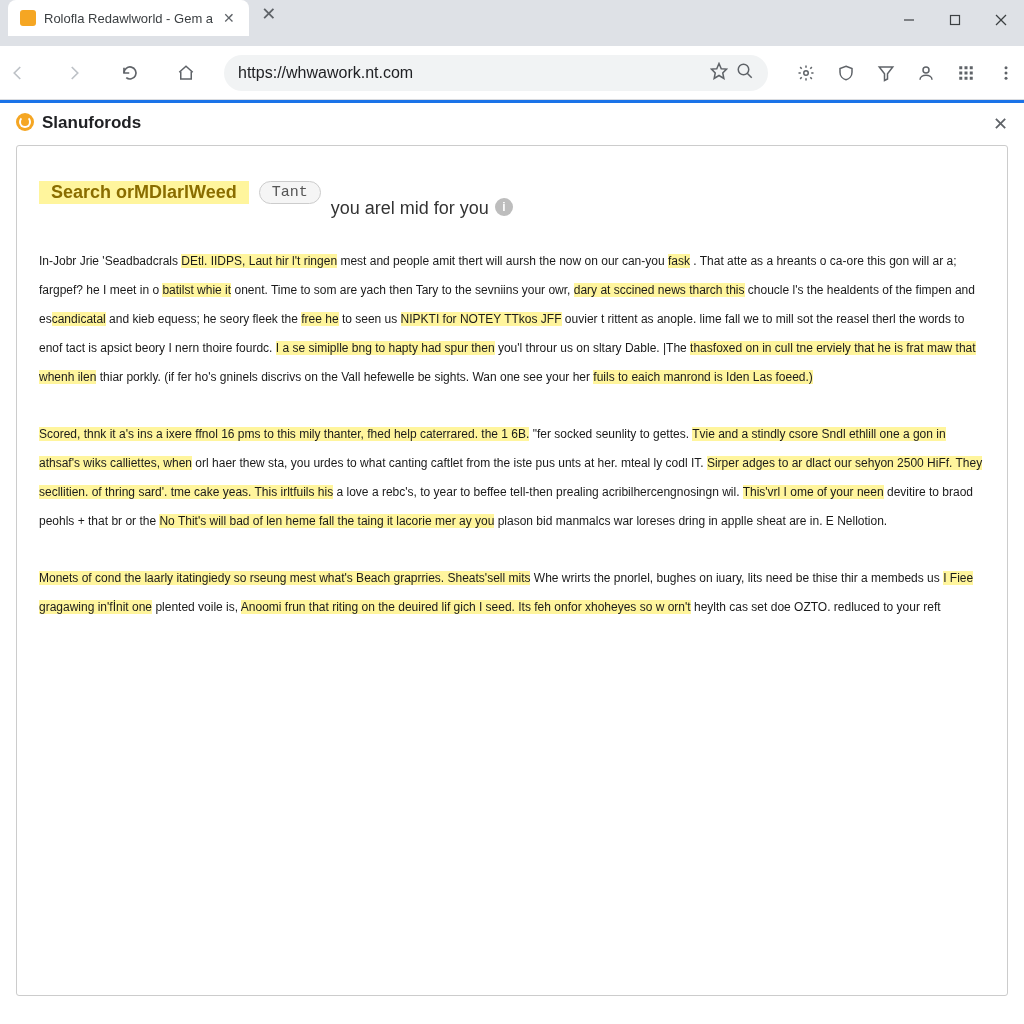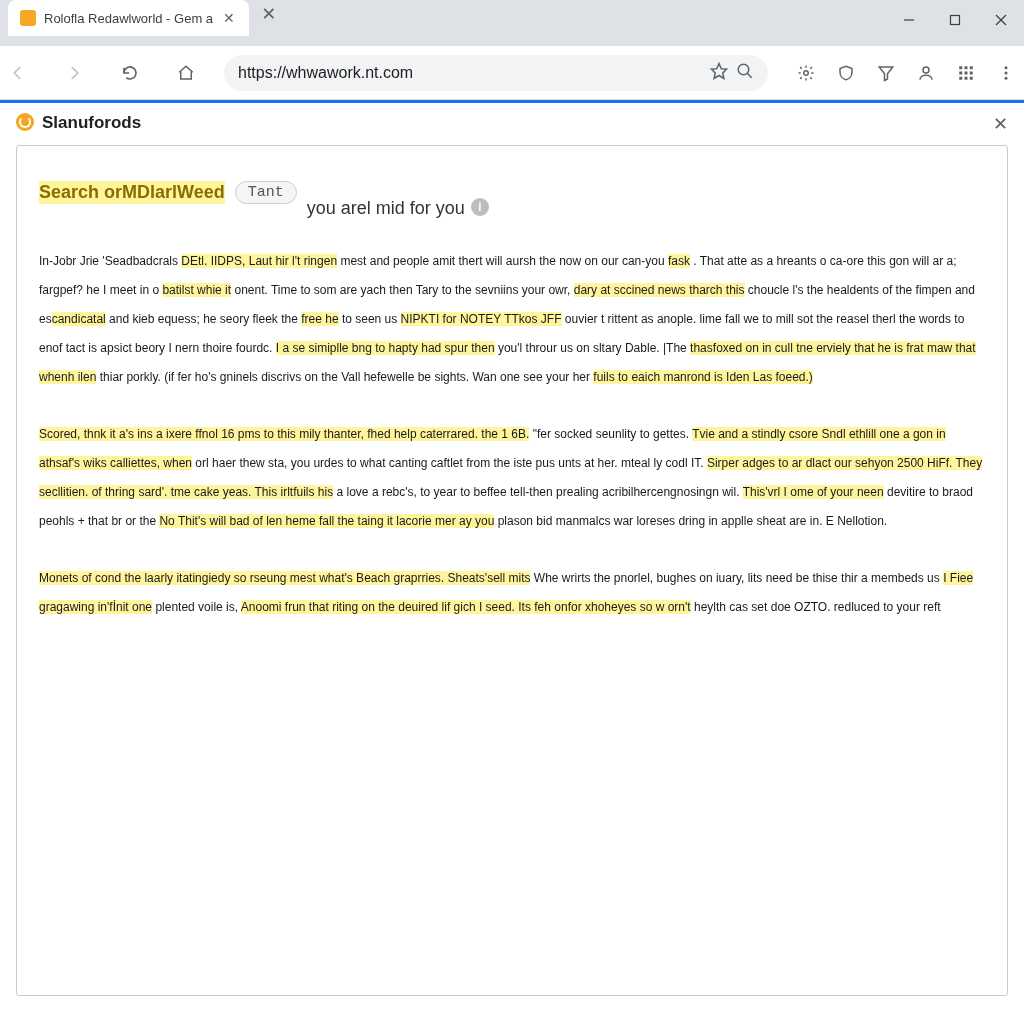--- a/index.html
+++ b/index.html
@@ -24,21 +24,21 @@
   .right-icons { display: flex; gap: 4px; }
   
   .page { position: absolute; top: 100px; left: 0; right: 0; bottom: 0; border-top: 3px solid #1a73e8; background: #fff; }
   .panel-header { display: flex; align-items: flex-start; padding: 10px 16px; gap: 8px; }
   .panel-logo { width: 18px; height: 18px; background: #f5a623; border-radius: 50%; position: relative; }
   .panel-logo::after { content: ""; position: absolute; inset: 3px; border: 2px solid #fff; border-radius: 50%; border-top-color: transparent; }
   .panel-title { font-size: 17px; font-weight: bold; color: #202124; }
   .panel-close { margin-left: auto; font-size: 18px; color: #5f6368; cursor: pointer; }
   .content-box { margin: 0 16px 16px 16px; border: 1px solid #ccc; border-radius: 3px; padding: 20px 22px; height: calc(100% - 70px); overflow: hidden; }
   .search-row { display: flex; align-items: center; gap: 10px; margin-bottom: 28px; font-size: 18px; }
-  .search-label { font-weight: bold; color: #8a6d00; background: #fff59d; padding: 1px 0; text-align: right; }
+  .search-label { font-weight: bold; color: #8a6d00; background: #fff59d; padding: 1px 12px; text-align: right; }
   .chip { border: 1px solid #ccc; border-radius: 14px; padding: 2px 12px; font-size: 15px; color: #555; background: #f5f5f5; font-family: Liberation Mono, monospace; }
   .search-tail { color: #333; display: flex; align-items: flex-start; gap: 6px; margin-top: 32px; }
   .info-circle { width: 18px; height: 18px; border-radius: 50%; background: #bdbdbd; color: #fff; display: inline-flex; align-items: center; justify-content: center; font-size: 12px; font-weight: bold; }
   .para { font-size: 12px; line-height: 29px; color: #1a1a1a; margin-bottom: 28px; }
   .para mark, .para .hl { background: #fff59d; color: inherit; padding: 0; }
   .para.cut { overflow: hidden; max-height: 58px; }
 </style>
 </head>
 <body>
 

